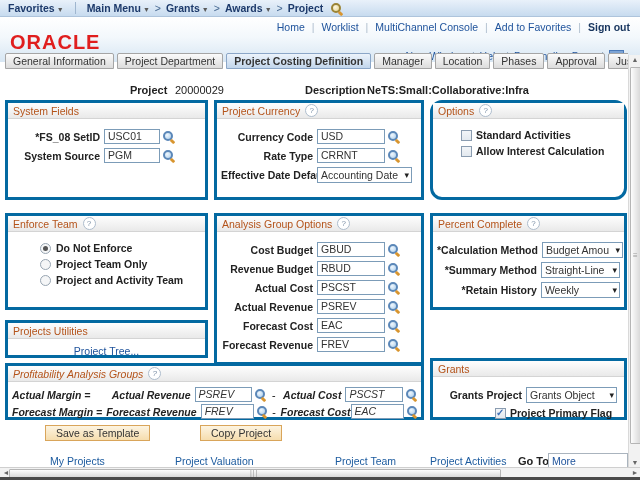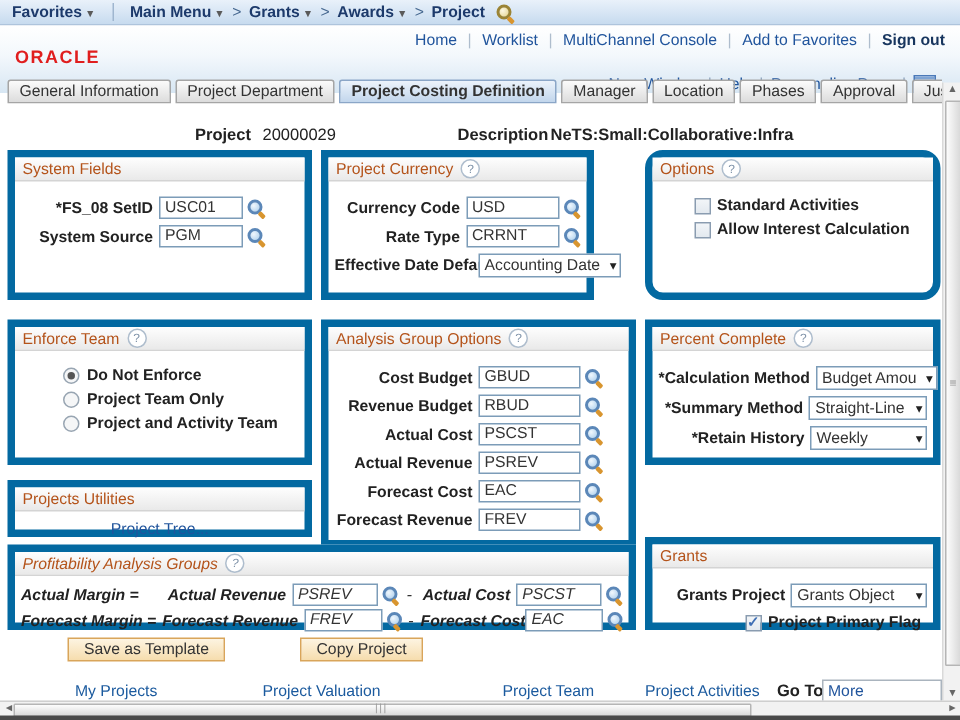--- a/index.html
+++ b/index.html
@@ -12,37 +12,37 @@
   .crumb-sep{color:#44668e;font-weight:normal;}
   .vdiv{width:1px;height:12px;background:#9fb6cf;margin:0 6px;}
   .crumb-item{cursor:default;}
 
   
   .headzone{left:0;top:17px;width:640px;height:45px;background:linear-gradient(180deg,#ffffff 0%,#f3f8fc 45%,#d7e6f3 100%);}
   .toplinks{position:absolute;right:10px;top:4px;display:flex;align-items:center;gap:7px;font-size:10.5px;color:#20549c;}
   .toplinks .sep{color:#aebdcd;}
   .toplink{color:#20549c;cursor:pointer;}
   .signout{font-weight:bold;color:#17355e;cursor:pointer;}
-  .oracle{position:absolute;left:10px;top:14px;color:#e01e1e;font-weight:bold;font-size:12px;letter-spacing:1px;font-family:"Liberation Sans",sans-serif;}
+  .oracle{position:absolute;left:10px;top:14px;color:#e01e1e;font-weight:bold;font-size:20px;letter-spacing:1px;font-family:"Liberation Sans",sans-serif;}
   .utilrow{position:absolute;right:16px;top:33px;display:flex;align-items:center;gap:5px;font-size:10.5px;color:#20549c;}
   .utilrow .sep{color:#8fa5bd;}
   .utillink{color:#20549c;cursor:pointer;}
   .grid-ic{display:inline-block;width:13px;height:10px;background:#dceafa;border:1px solid #4a79b8;box-shadow:inset 0 2px 0 #7ea4d4;}
 
   
   .tabbar{left:0;top:52px;width:628px;height:17px;display:flex;align-items:center;padding-left:5px;gap:3px;overflow:hidden;box-sizing:border-box;}
   .tab{height:14px;line-height:14px;padding:0 7px;border:1px solid #a5a5a5;border-radius:2px 2px 0 0;background:linear-gradient(#fbfbfb,#dcdcdc);color:#333;font-size:10.5px;white-space:nowrap;cursor:pointer;}
   .tab.active{background:linear-gradient(#ecf3fb,#c2d6ec);border-color:#8ba6c7;font-weight:bold;}
 
   
   .projrow{left:0;top:84px;width:628px;height:14px;}
   .plabel{font-weight:bold;color:#222;}
   .pvalue{color:#222;}
 
-  .gb{position:absolute;border:5px solid #0369a1;background:#fff;box-sizing:border-box;}
+  .gb{position:absolute;border:3px solid #0369a1;background:#fff;box-sizing:border-box;}
   .gb-h{height:16px;background:linear-gradient(#fefefe,#e9e9e9);border-bottom:1px solid #d4d4d4;padding:0 5px;color:#b4531a;font-size:10.5px;display:flex;align-items:center;gap:5px;box-sizing:border-box;}
   .gb-b{padding:6px 4px 4px 4px;}
 
   .help-ic{display:inline-block;width:11px;height:11px;border:1px solid #aebdcd;border-radius:50%;background:#fff;position:relative;}
   .help-ic::after{content:'?';position:absolute;left:0;top:0;width:11px;height:11px;line-height:11px;text-align:center;font-size:8px;color:#7e92a8;}
 
   .frow{display:flex;align-items:center;margin:4px 0;}
   .flabel{font-weight:bold;color:#222;text-align:right;margin-right:4px;font-size:10.5px;white-space:nowrap;}
   .finput{display:inline-block;border:1px solid #7c9cb8;background:#fff;height:13px;line-height:13px;padding:0 3px;font-size:10.5px;color:#333;white-space:nowrap;overflow:hidden;}
   .fselect{position:relative;display:inline-block;border:1px solid #7c9cb8;background:#fff;height:14px;line-height:14px;padding:0 14px 0 3px;font-size:10.5px;color:#333;white-space:nowrap;cursor:pointer;}
@@ -148,21 +148,21 @@
       <span class="mag-ic"></span>
     </div>
     <div class="frow">
       <span class="flabel" style="width:88px;">System Source</span>
       <span class="finput" style="width:48px;">PGM</span>
       <span class="mag-ic"></span>
     </div>
   </div>
 </div>
 
-<div class="gb" style="left:214px;top:100px;width:182px;height:100px;">
+<div class="gb" style="left:214px;top:100px;width:210px;height:100px;">
   <div class="gb-h">
       <span>Project Currency</span>
       <span class="help-ic"></span>
     </div>
   <div class="gb-b">
     <div class="frow">
       <span class="flabel" style="width:92px;">Currency Code</span>
       <span class="finput" style="width:60px;">USD</span>
       <span class="mag-ic"></span>
     </div>

